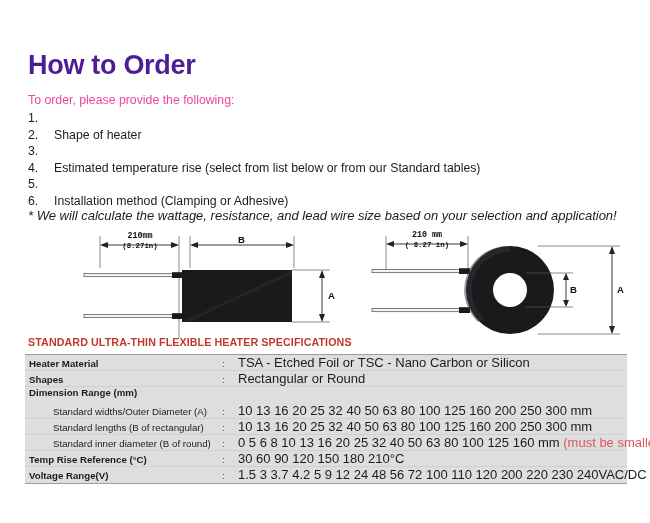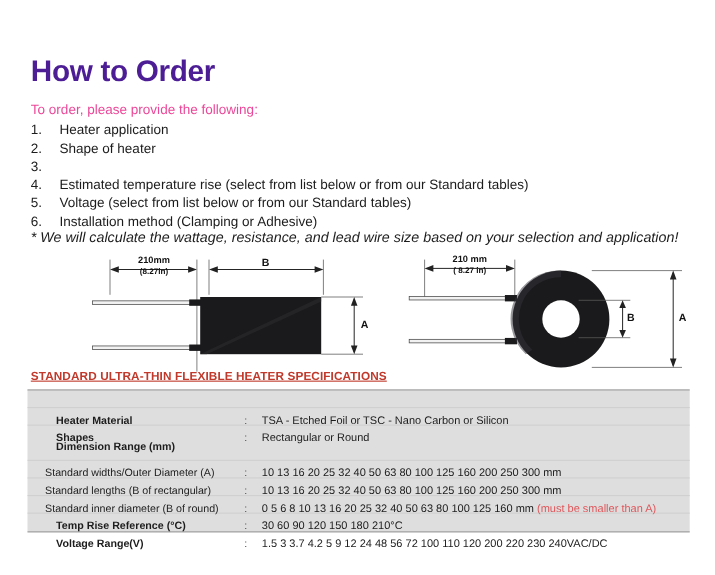--- a/index.html
+++ b/index.html
@@ -74,20 +74,21 @@
   .fig-round{ left: 358px; width: 285px; height: 110px; }
 
   .dim-label {
     position: absolute;
     text-align: center;
     font-size: 8.4px;
     font-weight: bold;
     color: #111;
     line-height: 9.6px;
     white-space: nowrap;
+    font-family: Liberation Mono, monospace;
   }
   .dim-label .sub {
     font-size: 7.4px;
     font-weight: bold;
     display: block;
   }
   .dim-letter {
     position: absolute;
     font-size: 9.6px;
     font-weight: bold;
@@ -96,95 +97,91 @@
 
   
   .spec-heading {
     position: absolute;
     left: 28px;
     top: 336px;
     font-size: 10.7px;
     font-weight: bold;
     color: #c0392b;
     letter-spacing: 0.1px;
-    text-decoration: underline;
   }
   .spec-table {
     position: absolute;
     left: 25px;
     top: 354px;
     width: 602px;
     background: #dedede;
     border-top: 1px solid #9d9d9d;
     border-bottom: 1px solid #9d9d9d;
   }
   .spec-row {
     display: flex;
     align-items: baseline;
     height: 15.2px;
     border-bottom: 1px solid #d0d0d0;
   }
   .spec-row:last-child { border-bottom: none; }
   .spec-row.group { border-bottom: none; }
   .spec-label {
     flex: 0 0 197px;
-    padding-left: 26px;
+    padding-left: 4px;
     box-sizing: border-box;
     font-size: 9.7px;
     font-weight: bold;
     color: #1c1c1c;
     white-space: nowrap;
   }
   .spec-label.sub-label {
     font-weight: normal;
-    padding-left: 16px;
+    padding-left: 28px;
   }
   .spec-colon {
     flex: 0 0 16px;
     font-size: 9.7px;
     color: #4a4a4a;
   }
   .spec-value {
     flex: 1 1 auto;
-    font-size: 10px;
+    font-size: 13px;
     color: #1c1c1c;
     white-space: nowrap;
-    margin-top: 22px;
   }
   .spec-note {
     color: #e0565a;
     text-align: center;
   }
 </style>
 </head>
 <body>
 
 <div class="page-title">How to Order</div>
 
 <div class="intro">To order, please provide the following:</div>
 
 <div class="order-list" id="order-list">
     <div class="order-item">
       <span class="order-num">1.</span>
-      <span>Heater application</span>
     </div>
     <div class="order-item">
       <span class="order-num">2.</span>
       <span>Shape of heater</span>
     </div>
     <div class="order-item">
       <span class="order-num">3.</span>
     </div>
     <div class="order-item">
       <span class="order-num">4.</span>
       <span>Estimated temperature rise (select from list below or from our Standard tables)</span>
     </div>
     <div class="order-item">
       <span class="order-num">5.</span>
-      <span>Voltage (select from list below or from our Standard tables)</span>
     </div>
     <div class="order-item">
       <span class="order-num">6.</span>
       <span>Installation method (Clamping or Adhesive)</span>
     </div>
   </div>
 
 <div class="order-note">* We will calculate the wattage, resistance, and lead wire size based on your selection and application!</div>
 
 <div class="figures">

